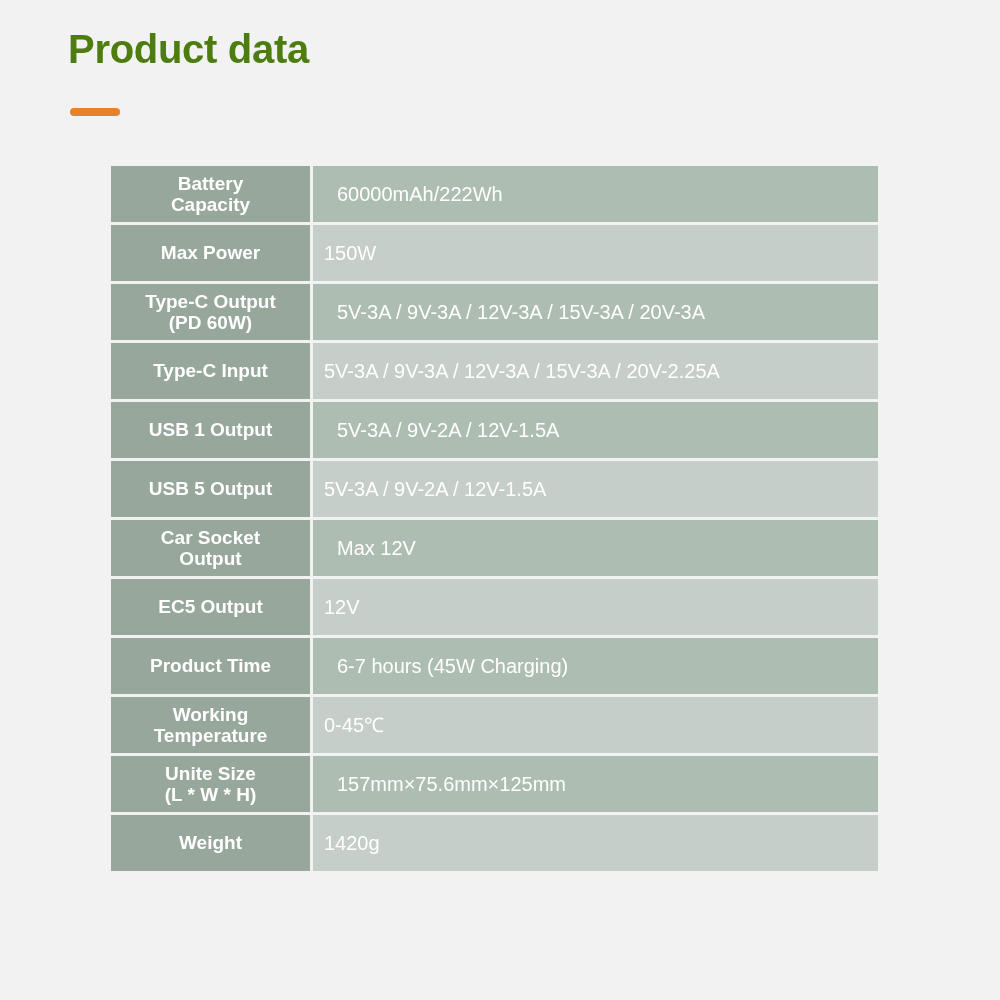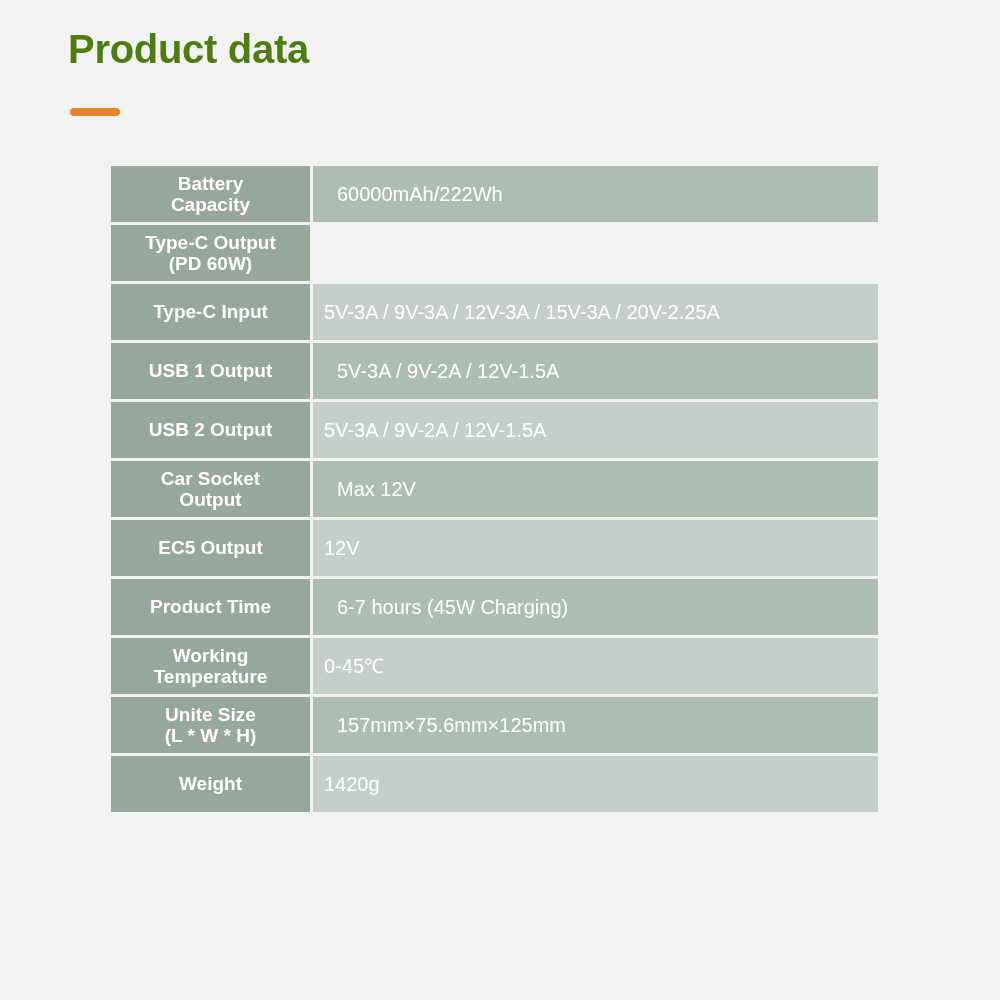--- a/index.html
+++ b/index.html
@@ -93,34 +93,39 @@
   <div class="page-title">Product data</div>
 
   <div class="accent-bar"></div>
 
   <div class="spec-table">
     <div class="spec-row tint-dark">
       <div class="spec-label">Battery
 Capacity</div>
       <div class="spec-value">60000mAh/222Wh</div>
     </div>
+    <div class="spec-row">
+      <div class="spec-label">Max Power</div>
+      <div class="spec-value">150W</div>
+    </div>
     <div class="spec-row tint-dark">
       <div class="spec-label">Type-C Output
 (PD 60W)</div>
+      <div class="spec-value">5V-3A / 9V-3A / 12V-3A / 15V-3A / 20V-3A</div>
     </div>
     <div class="spec-row">
       <div class="spec-label">Type-C Input</div>
       <div class="spec-value">5V-3A / 9V-3A / 12V-3A / 15V-3A / 20V-2.25A</div>
     </div>
     <div class="spec-row tint-dark">
       <div class="spec-label">USB 1 Output</div>
       <div class="spec-value">5V-3A / 9V-2A / 12V-1.5A</div>
     </div>
     <div class="spec-row">
-      <div class="spec-label">USB 2 Output</div>
+      <div class="spec-label">USB 5 Output</div>
       <div class="spec-value">5V-3A / 9V-2A / 12V-1.5A</div>
     </div>
     <div class="spec-row tint-dark">
       <div class="spec-label">Car Socket
 Output</div>
       <div class="spec-value">Max 12V</div>
     </div>
     <div class="spec-row">
       <div class="spec-label">EC5 Output</div>
       <div class="spec-value">12V</div>

